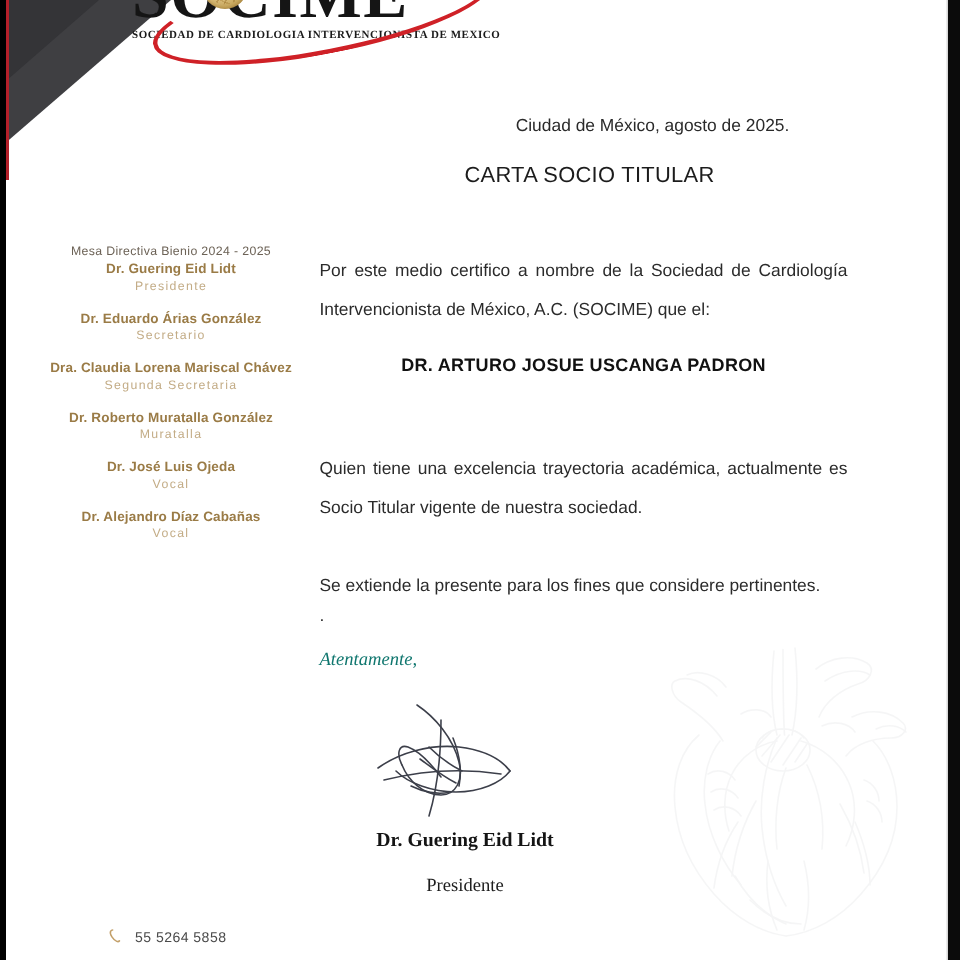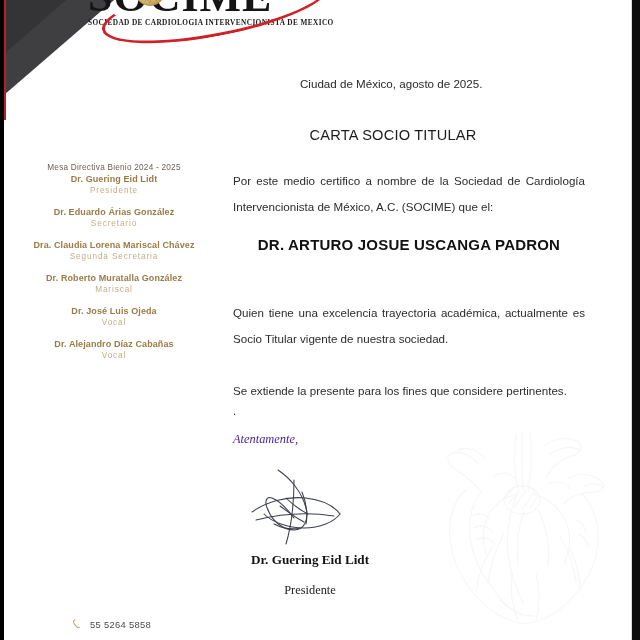--- a/index.html
+++ b/index.html
@@ -95,50 +95,51 @@
     border-radius: 50%;
     transform: rotate(-11deg);
     border-top-color: transparent;
     border-right-color: #cf2127;
     z-index: 3;
   }
 
   
   .date-line {
     position: absolute; left: 300px; top: 77px; width: 270px;
+    text-align: center;
     font-size: 11.6px; color: #2a2a2a;
   }
   .doc-title {
     position: absolute; left: 208px; top: 109px; width: 370px;
     text-align: center;
-    font-size: 14.6px; color: #1c1c1c; letter-spacing: .2px; margin-top: 18px;
-  }
-
-  
-  .body-col { position: absolute; left: 213px; width: 352px; z-index: 12; margin-left: 20px; }
+    font-size: 14.6px; color: #1c1c1c; letter-spacing: .2px;
+  }
+
+  
+  .body-col { position: absolute; left: 213px; width: 352px; z-index: 12; }
   .para {
     font-size: 11.6px; color: #2b2b2b;
     text-align: justify; line-height: 26px;
   }
   .para.last-center { text-align: left; }
   #p1 { top: 168px; }
   #recipient {
     top: 236px; left: 213px; width: 352px;
     text-align: center;
-    font-weight: bold; font-size: 15px; color: #111111;
+    font-weight: bold; font-size: 12px; color: #111111;
     letter-spacing: .2px;
   }
   #p2 { top: 300px; }
   #p3 { top: 378px; }
   #dot { top: 404px; font-size: 11.6px; color: #2b2b2b; }
   #atentamente {
     top: 432px;
     font-family: "Liberation Serif", serif;
     font-style: italic;
-    font-size: 12.4px; color: #4c1d95;
+    font-size: 12.4px; color: #0f766e;
   }
 
   
   .board {
     position: absolute; left: 30px; top: 163px; width: 168px;
     text-align: center; z-index: 12;
   }
   .board-title {
     font-size: 8.2px; color: #6c6256; letter-spacing: .25px;
     margin-bottom: 1px;
@@ -219,21 +220,21 @@
     <div class="board-item">
       <div class="board-name">Dr. Eduardo Árias González</div>
       <div class="board-role">Secretario</div>
     </div>
     <div class="board-item">
       <div class="board-name">Dra. Claudia Lorena Mariscal Chávez</div>
       <div class="board-role">Segunda Secretaria</div>
     </div>
     <div class="board-item">
       <div class="board-name">Dr. Roberto Muratalla González</div>
-      <div class="board-role">Mariscal</div>
+      <div class="board-role">Muratalla</div>
     </div>
     <div class="board-item">
       <div class="board-name">Dr. José Luis Ojeda</div>
       <div class="board-role">Vocal</div>
     </div>
     <div class="board-item">
       <div class="board-name">Dr. Alejandro Díaz Cabañas</div>
       <div class="board-role">Vocal</div>
     </div>
   </div>

